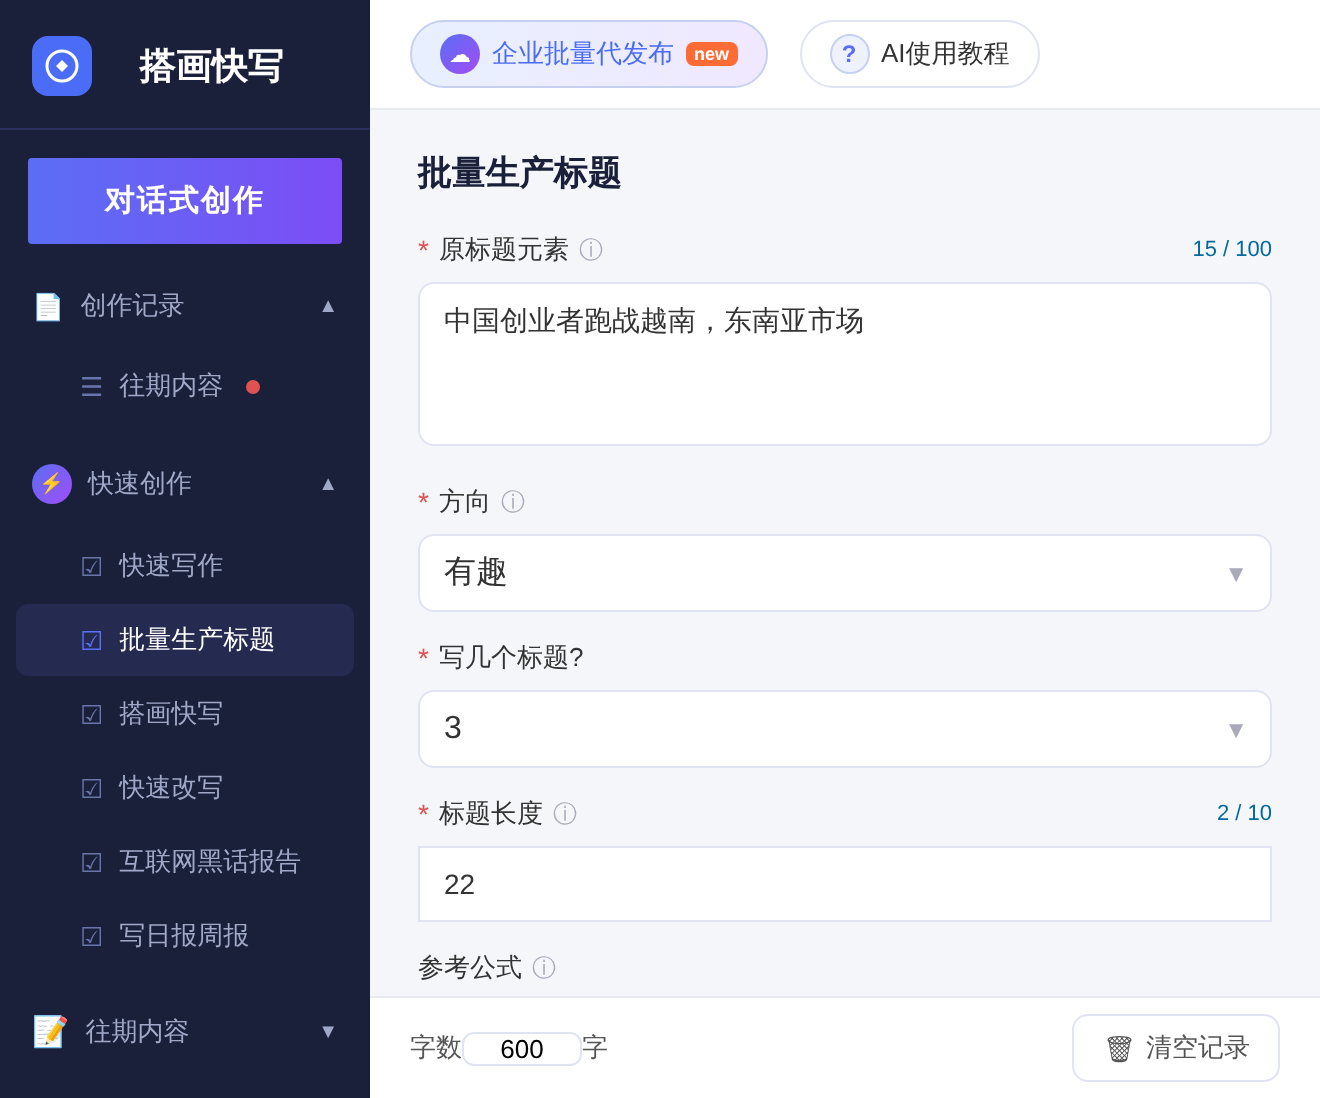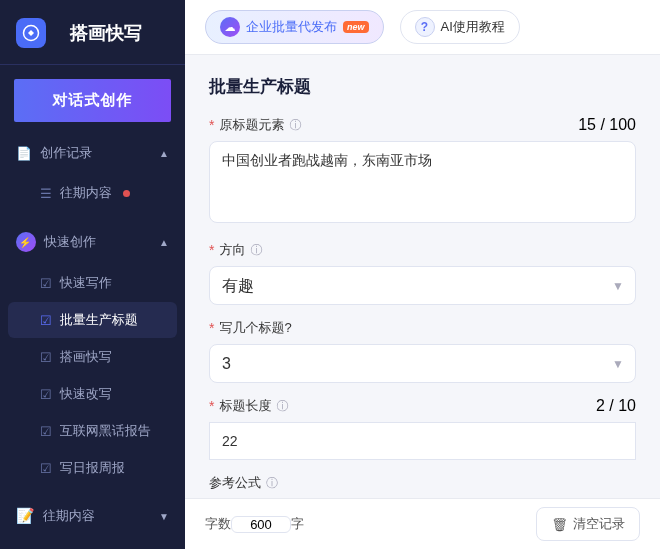--- a/index.html
+++ b/index.html
@@ -124,21 +124,20 @@
       border-color: #c8d0f0;
       color: #4a6cf7;
     }
     .topbar-btn .new-badge {
       background: #ff6b35;
       color: #fff;
       font-size: 9px;
       padding: 1px 4px;
       border-radius: 4px;
       font-weight: 700;
-      font-style: italic;
     }
     .topbar-icon {
       width: 24px; height: 24px;
       background: linear-gradient(135deg, #5b6ef5, #a04df5);
       border-radius: 50%;
       display: flex; align-items: center; justify-content: center;
       color: #fff; font-size: 12px;
     }
     .topbar-icon.help {
       background: #eef2ff;
@@ -167,21 +166,21 @@
     .form-label {
       font-size: 13px;
       color: #333;
       margin-bottom: 7px;
       display: flex;
       align-items: center;
       gap: 5px;
     }
     .form-label .required { color: #e05252; font-size: 14px; }
     .form-label .help-icon { color: #aab; font-size: 12px; cursor: pointer; }
-    .form-label .count { margin-left: auto; color: #000000; font-size: 16px; }
+    .form-label .count { margin-left: auto; color: #0369a1; font-size: 11px; }
 
     .form-textarea {
       width: 100%;
       border: 1px solid #e0e4f0;
       border-radius: 8px;
       padding: 10px 12px;
       font-size: 14px;
       color: #333;
       background: #fff;
       resize: none;

